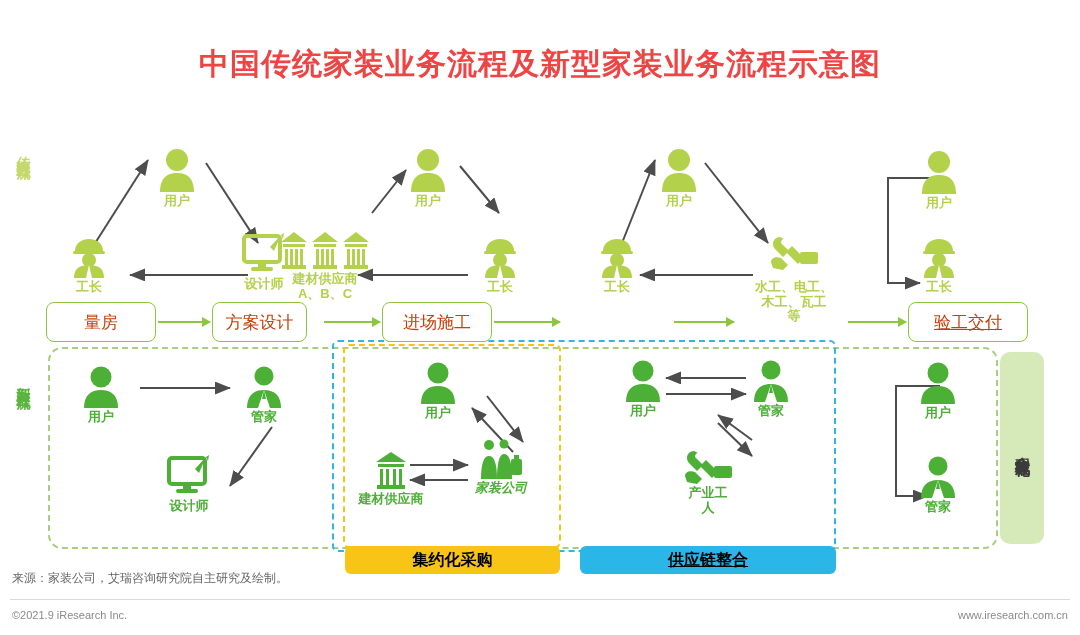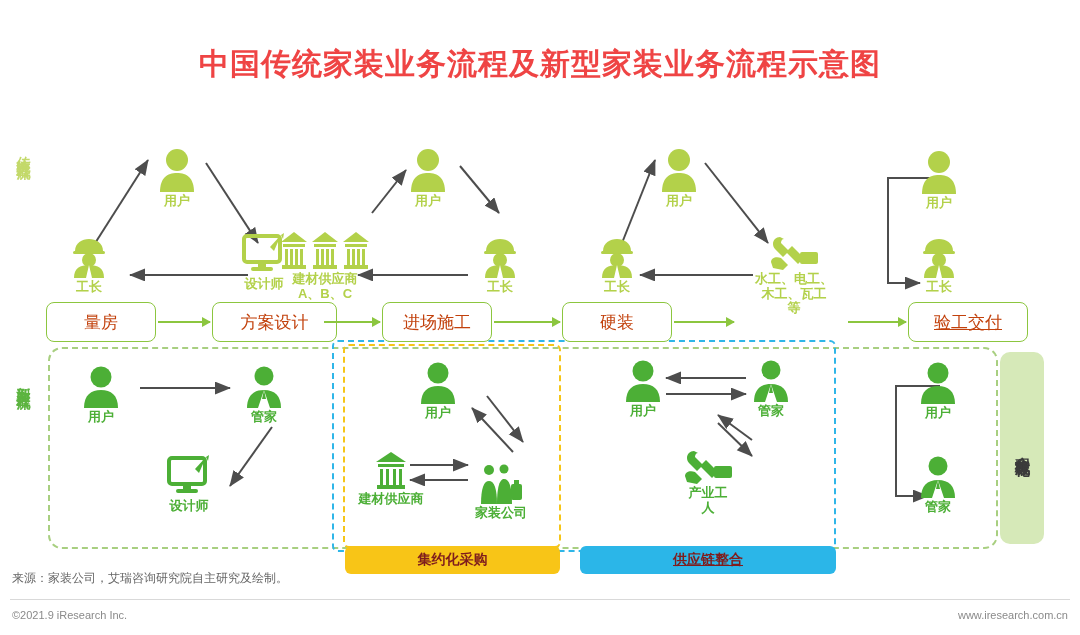--- a/index.html
+++ b/index.html
@@ -84,23 +84,23 @@
   .dash-blue { border: 2.5px dashed #2fb6e8; border-radius: 6px; }
 
   
   .tag {
     position: absolute;
     height: 28px;
     border-radius: 6px;
     display: flex;
     align-items: center;
     justify-content: center;
-    font-size: 14px;
+    font-size: 16px;
     font-weight: bold;
-    color: #7f1d1d;
+    color: #000000;
     white-space: nowrap;
   }
   .tag-yellow { background: #f8c517; }
   .tag-blue   { background: #2bb6e8; text-decoration: underline; }
 
   
   .std-panel {
     position: absolute;
     left: 1000px; top: 352px;
     width: 44px; height: 192px;
@@ -192,25 +192,24 @@
   <div class="dashbox dash-yellow" style="left:343px; top:344px; width:218px; height:204px;"></div>
   <div class="dashbox dash-blue" style="left:332px; top:340px; width:504px; height:212px;"></div>
 
   <div class="std-panel">
     <span>全流程标准化</span>
   </div>
 
   <div class="flowrow">
     <div class="fbox" style="left:0px; width:110px;">量房</div>
     <div class="farrow" style="left:112px; width:52px;"></div>
-    <div class="fbox" style="left:166px; width:125px;">方案设计</div>
+    <div class="fbox" style="left:166px; width:95px;">方案设计</div>
     <div class="farrow" style="left:278px; width:56px;"></div>
     <div class="fbox" style="left:336px; width:110px;text-align:center;">进场施工</div>
     <div class="farrow" style="left:448px; width:66px;"></div>
-    <div class="fbox" style="left:516px; width:110px;">硬装</div>
     <div class="farrow" style="left:628px; width:60px;"></div>
     <div class="farrow" style="left:802px; width:58px;"></div>
     <div class="fbox" style="left:862px; width:120px;text-decoration:underline;">验工交付</div>
   </div>
 
   <svg class="arrows" viewBox="0 0 1080 635">
     <defs>
       <marker id="ah" markerWidth="9" markerHeight="9" refX="7.5" refY="3.2" orient="auto">
         <path d="M0,0 L8,3.2 L0,6.4 z" fill="#4d4d4d"></path>
       </marker>
@@ -349,21 +348,21 @@
       <svg width="40" height="40" viewBox="0 0 40 40">
           <path d="M6 13 C6 5 13 1 20 1 C27 1 34 5 34 13 Z" fill="#b3d14a"></path>
           <rect x="4" y="13" width="32" height="3" rx="1.5" fill="#b3d14a"></rect>
           <circle cx="20" cy="22" r="7" fill="#b3d14a"></circle>
           <path d="M5 40 C5 30 11 27 20 27 C29 27 35 30 35 40 Z" fill="#b3d14a"></path>
           <path d="M20 27 L17 40 L23 40 Z" fill="#fff"></path>
         </svg>
     </span>
     <span class="cap">工长</span>
   </div>
-  <div class="node trad wide" style="left:794px; top:236px;">
+  <div class="node trad wide" style="left:794px; top:236px;gap:8px;">
     <span class="ico">
       <svg width="52" height="34" viewBox="0 0 52 34">
         <g fill="#b3d14a">
           <path d="M12 1 C8 1 5 4 5 8 C5 10 6 12 7 13 L15 21 L21 15 L13 7 C13 5 14 3 16 3 Z"></path>
           <path d="M18 16 L30 28 L36 22 L24 10 Z"></path>
           <rect x="32" y="16" width="18" height="12" rx="2"></rect>
           <path d="M3 26 C3 22 8 20 13 22 L20 29 L15 34 L5 32 Z"></path>
         </g>
       </svg>
     </span>
@@ -445,21 +444,21 @@
             <rect x="6" y="19" width="3" height="16"></rect>
             <rect x="12" y="19" width="3" height="16"></rect>
             <rect x="19" y="19" width="3" height="16"></rect>
             <rect x="25" y="19" width="3" height="16"></rect>
             <rect x="3" y="35" width="28" height="4"></rect>
           </g>
         </svg>
     </span>
     <span class="cap">建材供应商</span>
   </div>
-  <div class="node newf wide" style="left:501px; top:464px;">
+  <div class="node newf wide" style="left:501px; top:439px;font-style:italic;">
     <span class="ico">
       <svg width="46" height="40" viewBox="0 0 46 40">
           <g fill="#4caf36">
             <circle cx="11" cy="6" r="5"></circle>
             <path d="M3 40 C3 24 6 17 11 17 C16 17 19 24 19 40 Z"></path>
             <circle cx="26" cy="5" r="4.5"></circle>
             <path d="M19 40 C19 22 22 15 26 15 C31 15 34 22 34 40 Z"></path>
             <rect x="33" y="20" width="11" height="16" rx="2"></rect>
             <rect x="36" y="16" width="5" height="5"></rect>
           </g>

